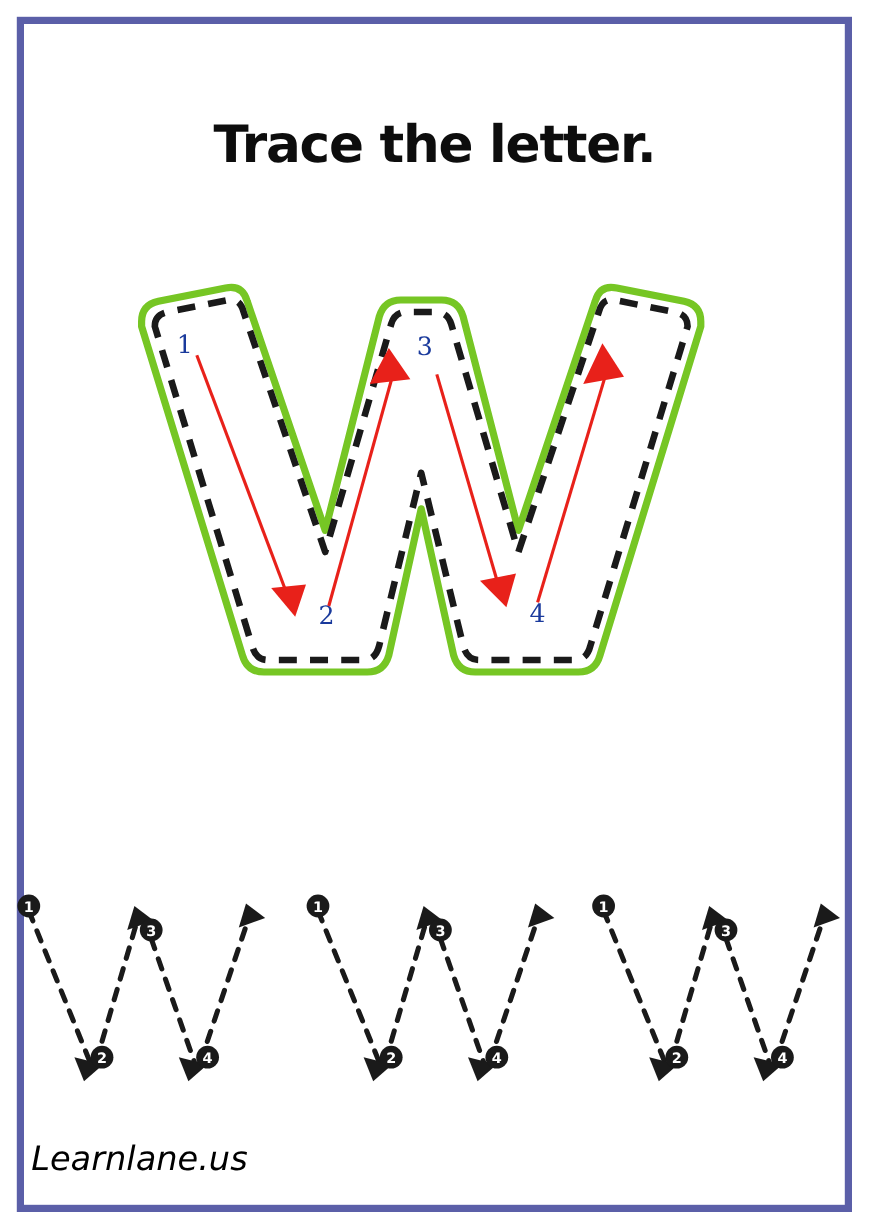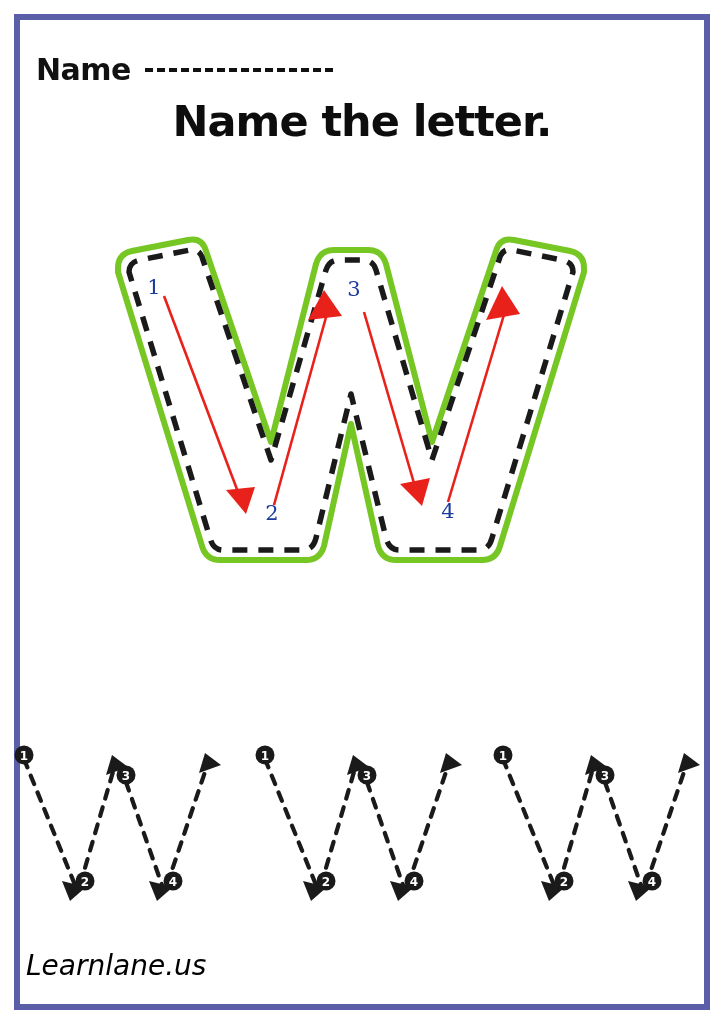--- a/index.html
+++ b/index.html
@@ -118,26 +118,22 @@
     white-space: nowrap;
   }
 </style>
 </head>
 <body>
 
 <div id="worksheet">
 
   <div class="page-border"></div>
 
-  <div class="name-row">
-    <span class="name-label">Name</span>
-    <span class="name-line"></span>
-  </div>
-
-  <div class="worksheet-title">Name the letter.</div>
+
+  <div class="worksheet-title">Trace the letter.</div>
 
   <div class="big-letter">
     <svg viewBox="0 0 500 348" xmlns="http://www.w3.org/2000/svg">
 
       <path d="M 22 40
                Q 22 26 36 23
                L 92 12
                Q 106 9 110 23
                L 175 214
                L 220 36

